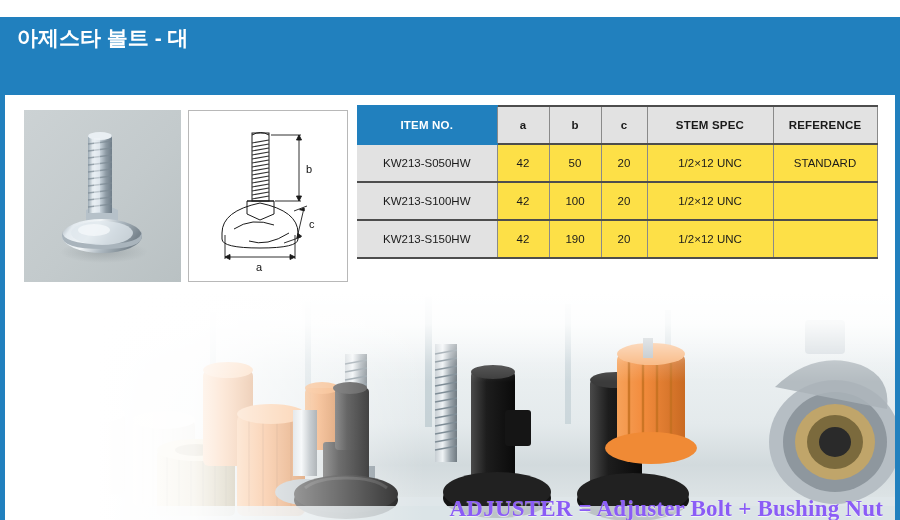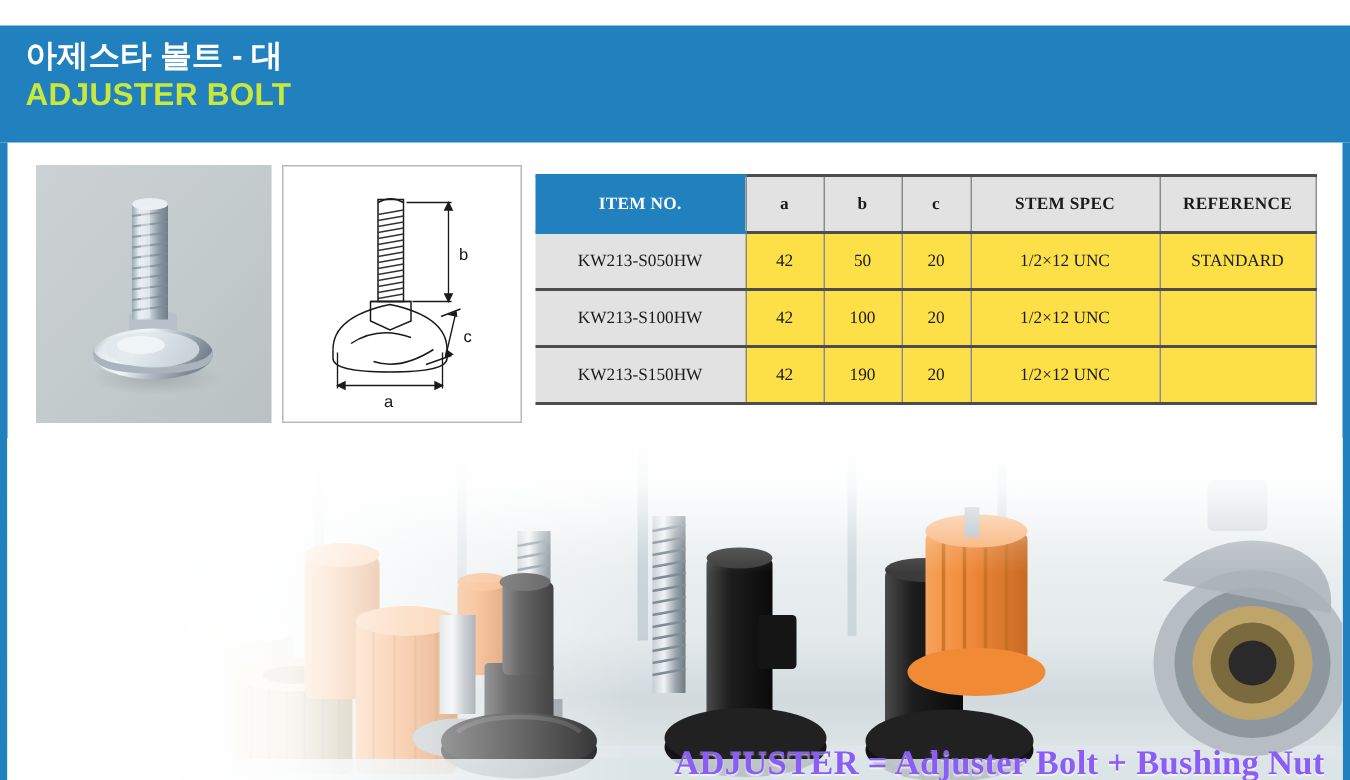--- a/index.html
+++ b/index.html
@@ -79,25 +79,24 @@
     position: absolute; left: 188px; top: 93px;
     width: 160px; height: 172px;
     background: #ffffff;
     border: 1px solid #b8b8b8;
     overflow: hidden;
   }
   .draw-svg { position: absolute; left: 0; top: 0; }
 
   
   .spec-table {
-    position: absolute; left: 357px; top: 99px;
+    position: absolute; left: 357px; top: 88px;
     width: 520px;
     border-collapse: collapse;
     table-layout: fixed;
-    font-family: Liberation Serif, serif;
   }
   .spec-table th, .spec-table td {
     border-top: 2px solid #4d4d4d;
     border-bottom: 2px solid #4d4d4d;
     border-left: 1px solid #8a8a8a;
     border-right: 1px solid #8a8a8a;
     font-size: 11.5px;
     color: #1a1a1a;
     text-align: center;
     height: 38px;
@@ -161,21 +160,20 @@
   }
 </style>
 </head>
 <body>
 
 <div id="page">
 
   <div class="header">
     <div class="header-left">
       <div class="title-ko">아제스타 볼트 - 대</div>
-      <div class="title-en">ADJUSTER BOLT</div>
     </div>
   </div>
 
   <div class="frame-left"></div>
   <div class="frame-right"></div>
   <div class="frame-bottom"></div>
 
   <div class="photo-box">
     <svg class="bolt-photo" viewBox="0 0 157 172" xmlns="http://www.w3.org/2000/svg">
       <defs>

